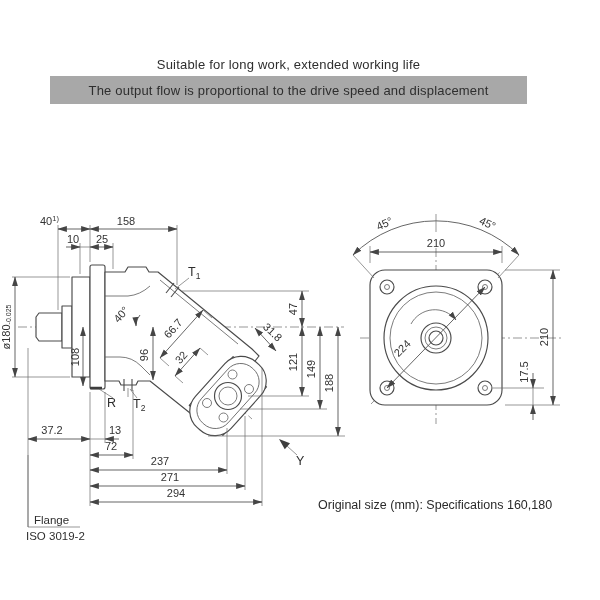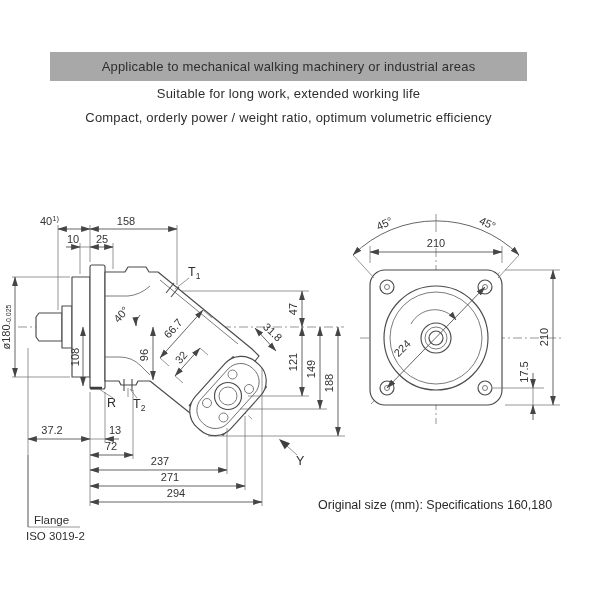--- a/index.html
+++ b/index.html
@@ -23,23 +23,22 @@
   .lb{font-size:12.5px;fill:#2e2e2e;}
   .cap{font-size:12.5px;fill:#2a2a2a;}
   .ft{font-size:11.5px;fill:#2e2e2e;}
 </style>
 </head>
 <body>
 
 <div id="stage">
 
   <div id="banners">
-    <div class="bar gray h29">Applicable to mechanical walking machinery or industrial areas</div>
     <div class="bar white h24">Suitable for long work, extended working life</div>
-    <div class="bar white h24">Compact, orderly power / weight ratio, optimum volumetric efficiency</div>
+    <div class="bar gray h28">The output flow is proportional to the drive speed and displacement</div>
   </div>
 
   <svg width="600" height="600" viewBox="0 0 600 600">
     <defs>
       <marker id="arw" viewBox="0 0 10 8" refX="9.5" refY="4" markerWidth="11" markerHeight="8.8" orient="auto-start-reverse">
         <path d="M0,0.9 L10,4 L0,7.1 z" fill="#454545"></path>
       </marker>
     </defs>
 
     <g>

